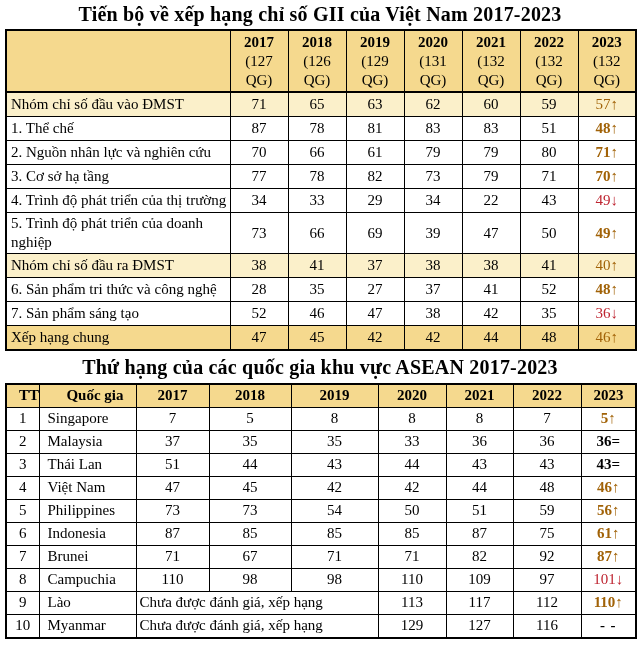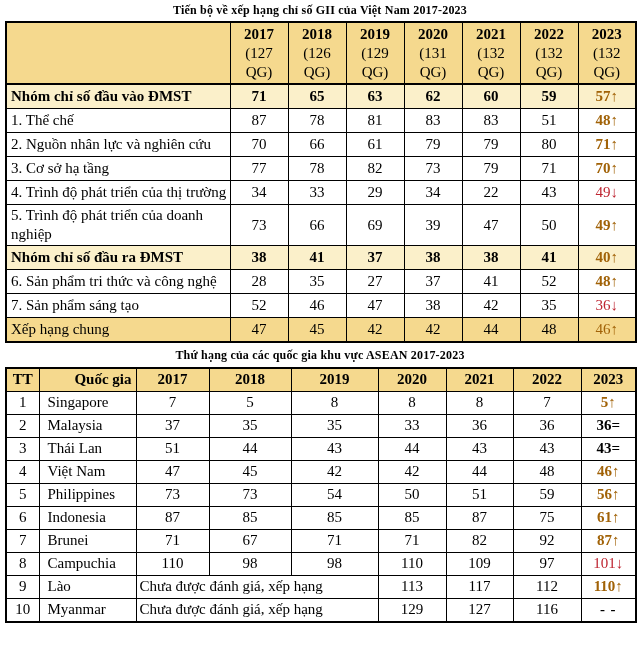--- a/index.html
+++ b/index.html
@@ -2,21 +2,21 @@
 <html lang="vi"><head>
 <meta charset="utf-8">
 <style>
   html,body{margin:0;padding:0;background:#fff;}
   body{
     width:640px;height:654px;overflow:hidden;
     font-family:"Liberation Serif","DejaVu Serif",serif;
     color:#000;-webkit-font-smoothing:antialiased;
   }
   .doc-title{
-    text-align:center;font-weight:bold;font-size:12px;
+    text-align:center;font-weight:bold;font-size:20px;
     margin:3px 0 3px 0;letter-spacing:.2px;
   }
   .doc-title.second{margin:5px 0 4px 0;}
   table{
     border-collapse:collapse;table-layout:fixed;
     margin-left:5px;width:630px;
     border:2px solid #000;
   }
   td,th{
     border:1px solid #000;
@@ -27,26 +27,26 @@
   
   .gii thead th{
     background:#F5D98E;text-align:center;font-weight:normal;
     padding:2px 1px;
   }
   .gii thead tr{border-bottom:2px solid #000;}
   .gii .yr{font-weight:bold;display:block;}
   .gii td{height:21px;}
   .gii td.lbl{text-align:left;padding-left:4px;}
   .gii td.num{text-align:center;}
-  tr.hl-light td{background:#FBF0CA;font-weight:bold;}
+  tr.hl-light td{background:#FBF0CA;font-weight:normal;}
   tr.hl-strong td{background:#F5D98E;font-weight:normal;}
   
   .asean th{
     background:#F5D98E;text-align:center;font-weight:bold;
-    height:20px;padding:1px 4px;
+    height:20px;padding:1px 12px;
   }
   .asean th.col-country{text-align:right;padding-left:8px;}
   .asean td{height:20px;}
   .asean td.tt{text-align:center;}
   .asean td.country{text-align:left;padding-left:8px;}
   .asean td.num{text-align:center;}
   .asean td.note{text-align:left;}
   
   .t-up{color:#a16207;font-weight:bold;margin-top:27px;}
   .t-down{color:#BE2430;font-weight:normal;}

